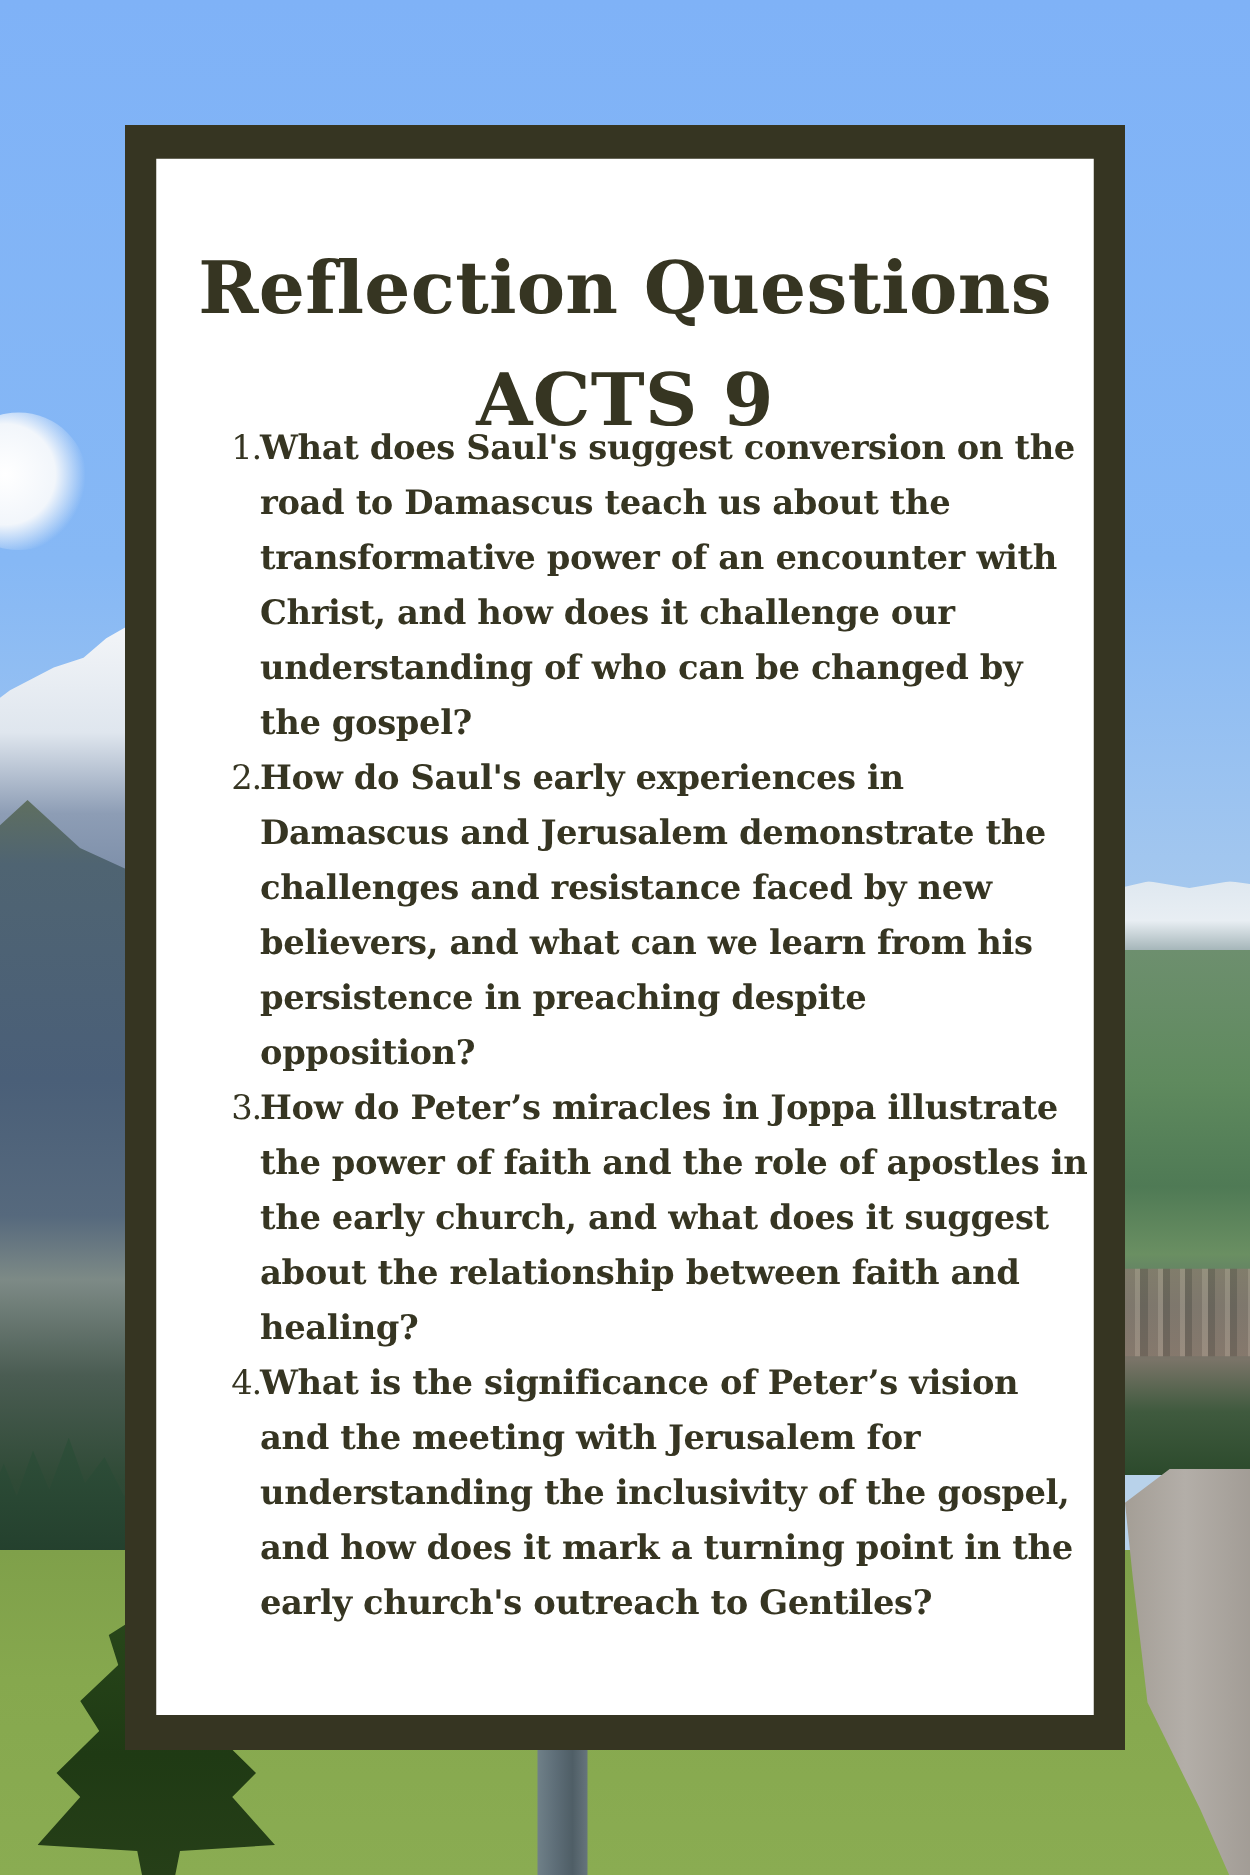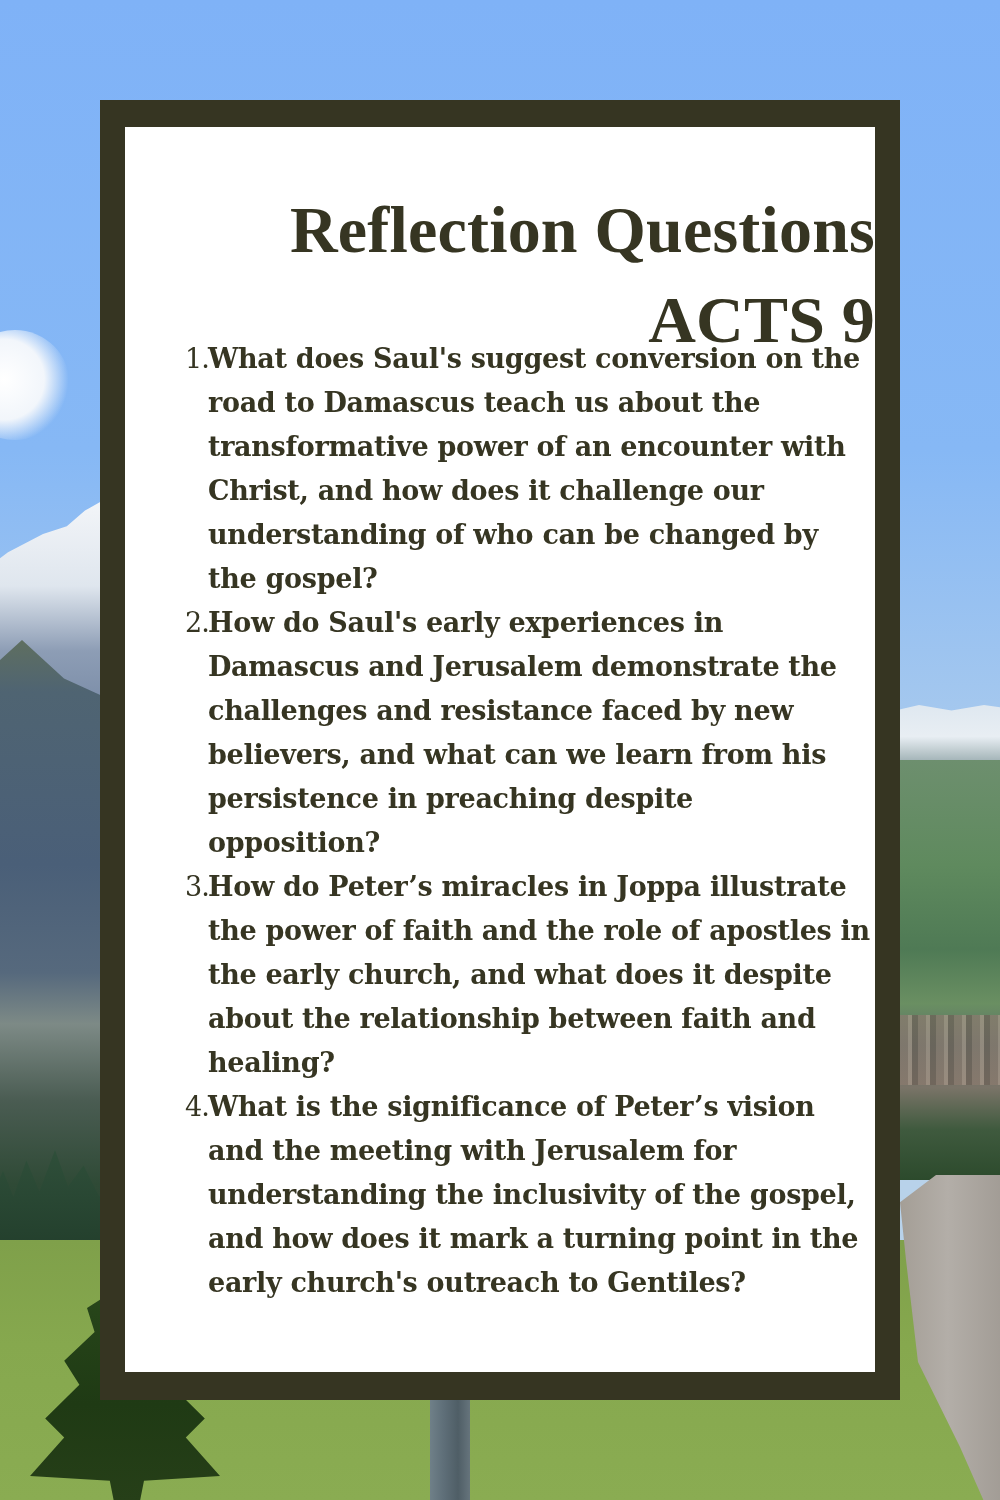--- a/index.html
+++ b/index.html
@@ -69,22 +69,22 @@
   .frame {
     position: absolute; left: 100px; top: 100px; width: 800px; height: 1300px;
     background: #363522; box-sizing: border-box;
   }
   .card {
     position: absolute; left: 25px; top: 27px; width: 750px; height: 1245px;
     background: #ffffff;
   }
   .title {
     position: absolute; left: 0; right: 0; top: 58px;
-    text-align: right; color: #363522; font-weight: bold;
-    font-size: 66px; line-height: 90px; letter-spacing: 0.2px; font-family: Liberation Serif, serif;
+    text-align: center; color: #363522; font-weight: bold;
+    font-size: 58px; line-height: 90px; letter-spacing: 0.2px;
   }
   .title span { display: block; }
   .questions {
     position: absolute; left: 55px; top: 210px; width: 690px;
     margin: 0; padding: 0; list-style: none;
     color: #363522;
   }
   .q {
     position: relative; padding-left: 28px;
     font-size: 27px; line-height: 44px; font-weight: bold;
@@ -123,21 +123,21 @@
       <li class="q">
         <span class="num">1.</span>
         <span class="text">What does Saul's suggest conversion on the road to Damascus teach us about the transformative power of an encounter with Christ, and how does it challenge our understanding of who can be changed by the gospel?</span>
       </li>
       <li class="q">
         <span class="num">2.</span>
         <span class="text">How do Saul's early experiences in Damascus and Jerusalem demonstrate the challenges and resistance faced by new believers, and what can we learn from his persistence in preaching despite opposition?</span>
       </li>
       <li class="q">
         <span class="num">3.</span>
-        <span class="text">How do Peter’s miracles in Joppa illustrate the power of faith and the role of apostles in the early church, and what does it despite about the relationship between faith and healing?</span>
+        <span class="text">How do Peter’s miracles in Joppa illustrate the power of faith and the role of apostles in the early church, and what does it suggest about the relationship between faith and healing?</span>
       </li>
       <li class="q">
         <span class="num">4.</span>
         <span class="text">What is the significance of Peter’s vision and the meeting with Jerusalem for understanding the inclusivity of the gospel, and how does it mark a turning point in the early church's outreach to Gentiles?</span>
       </li>
     </ol>
   </div>
 </div>
 
 </body></html>

